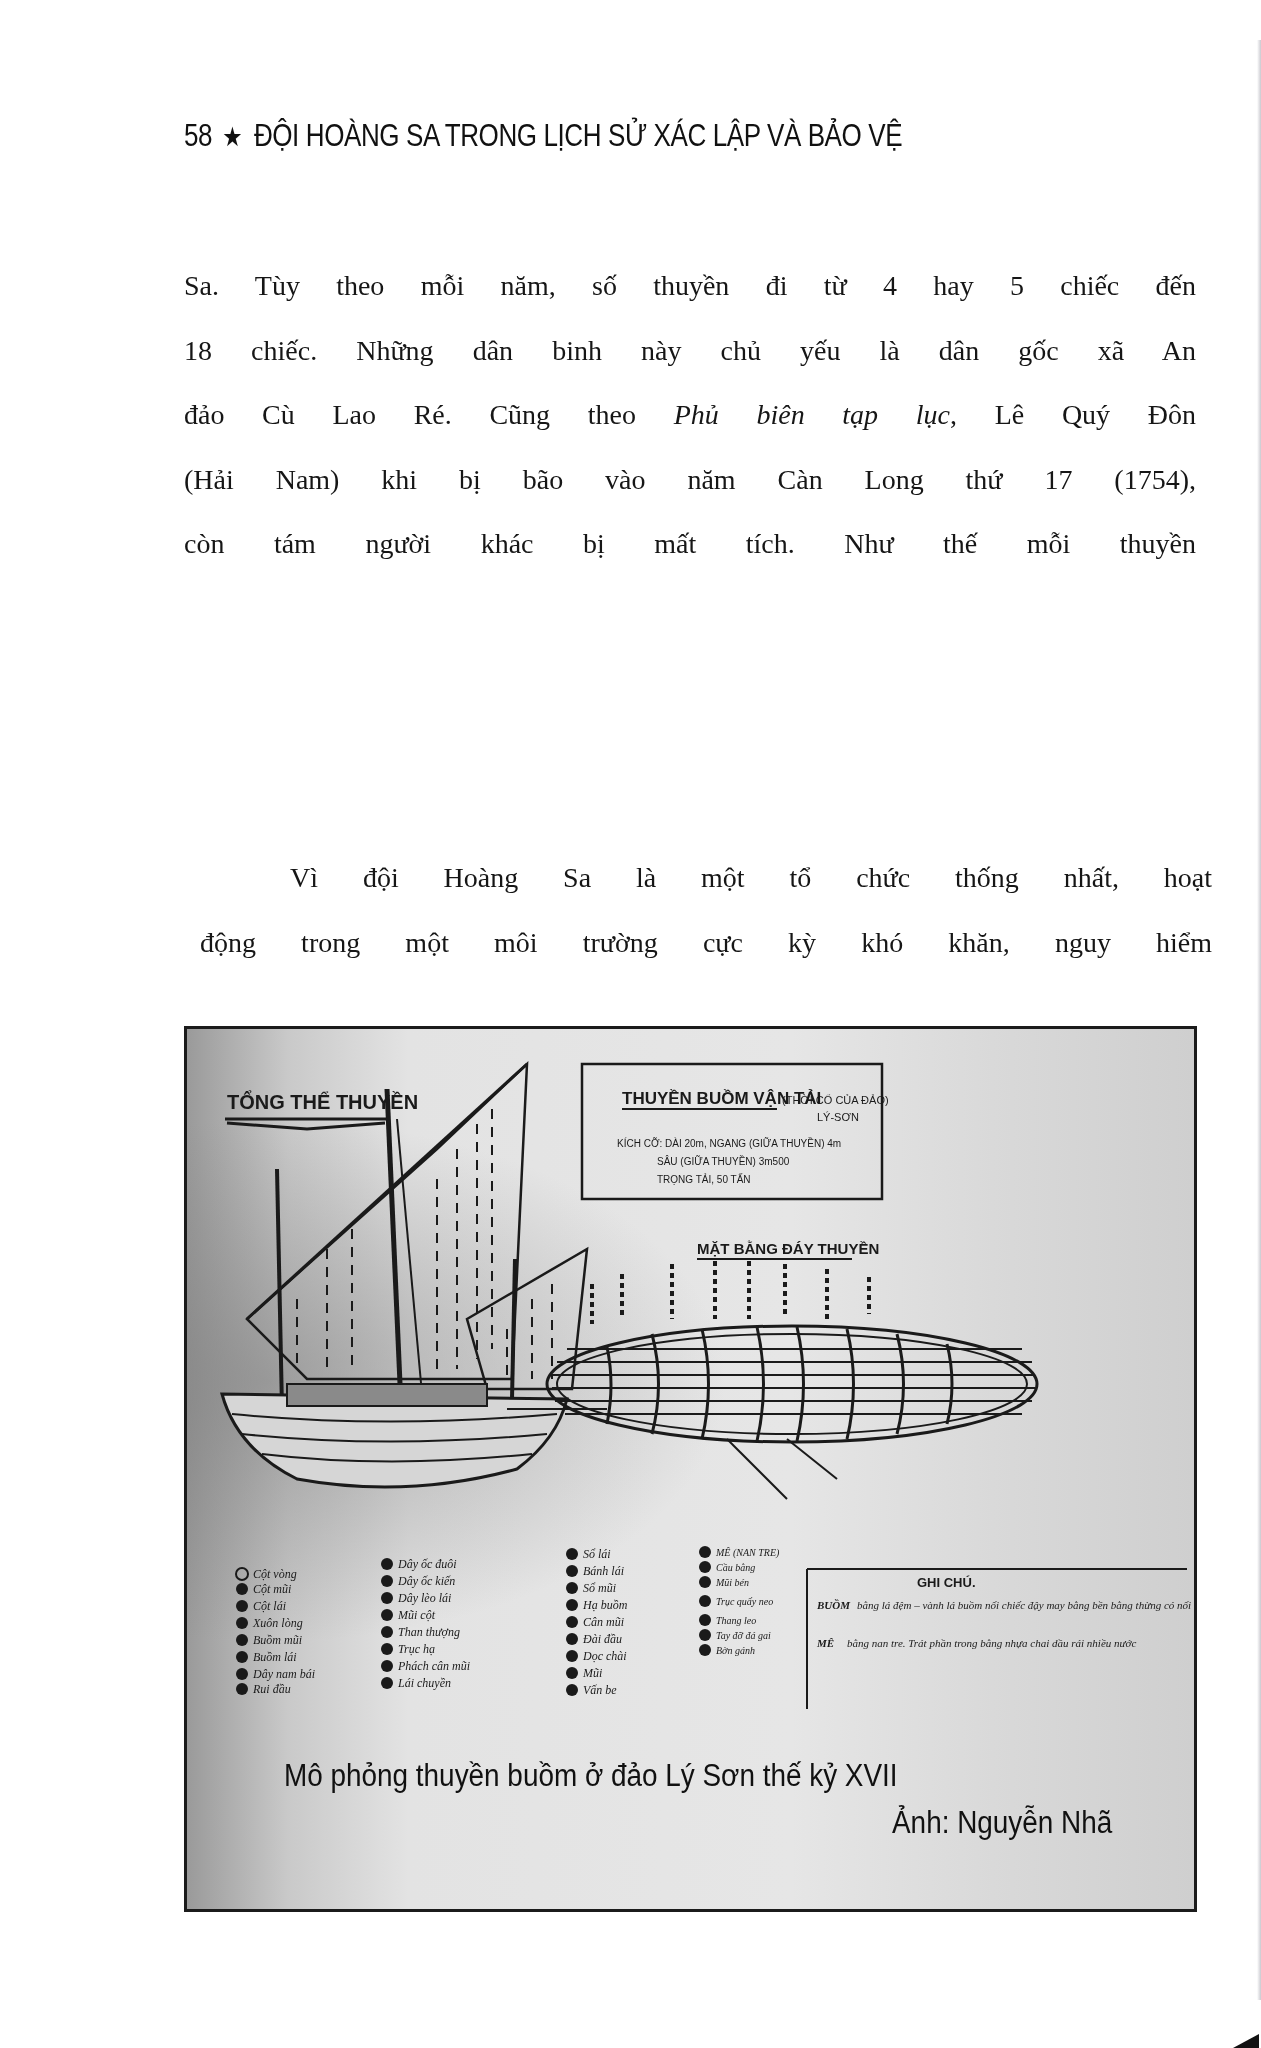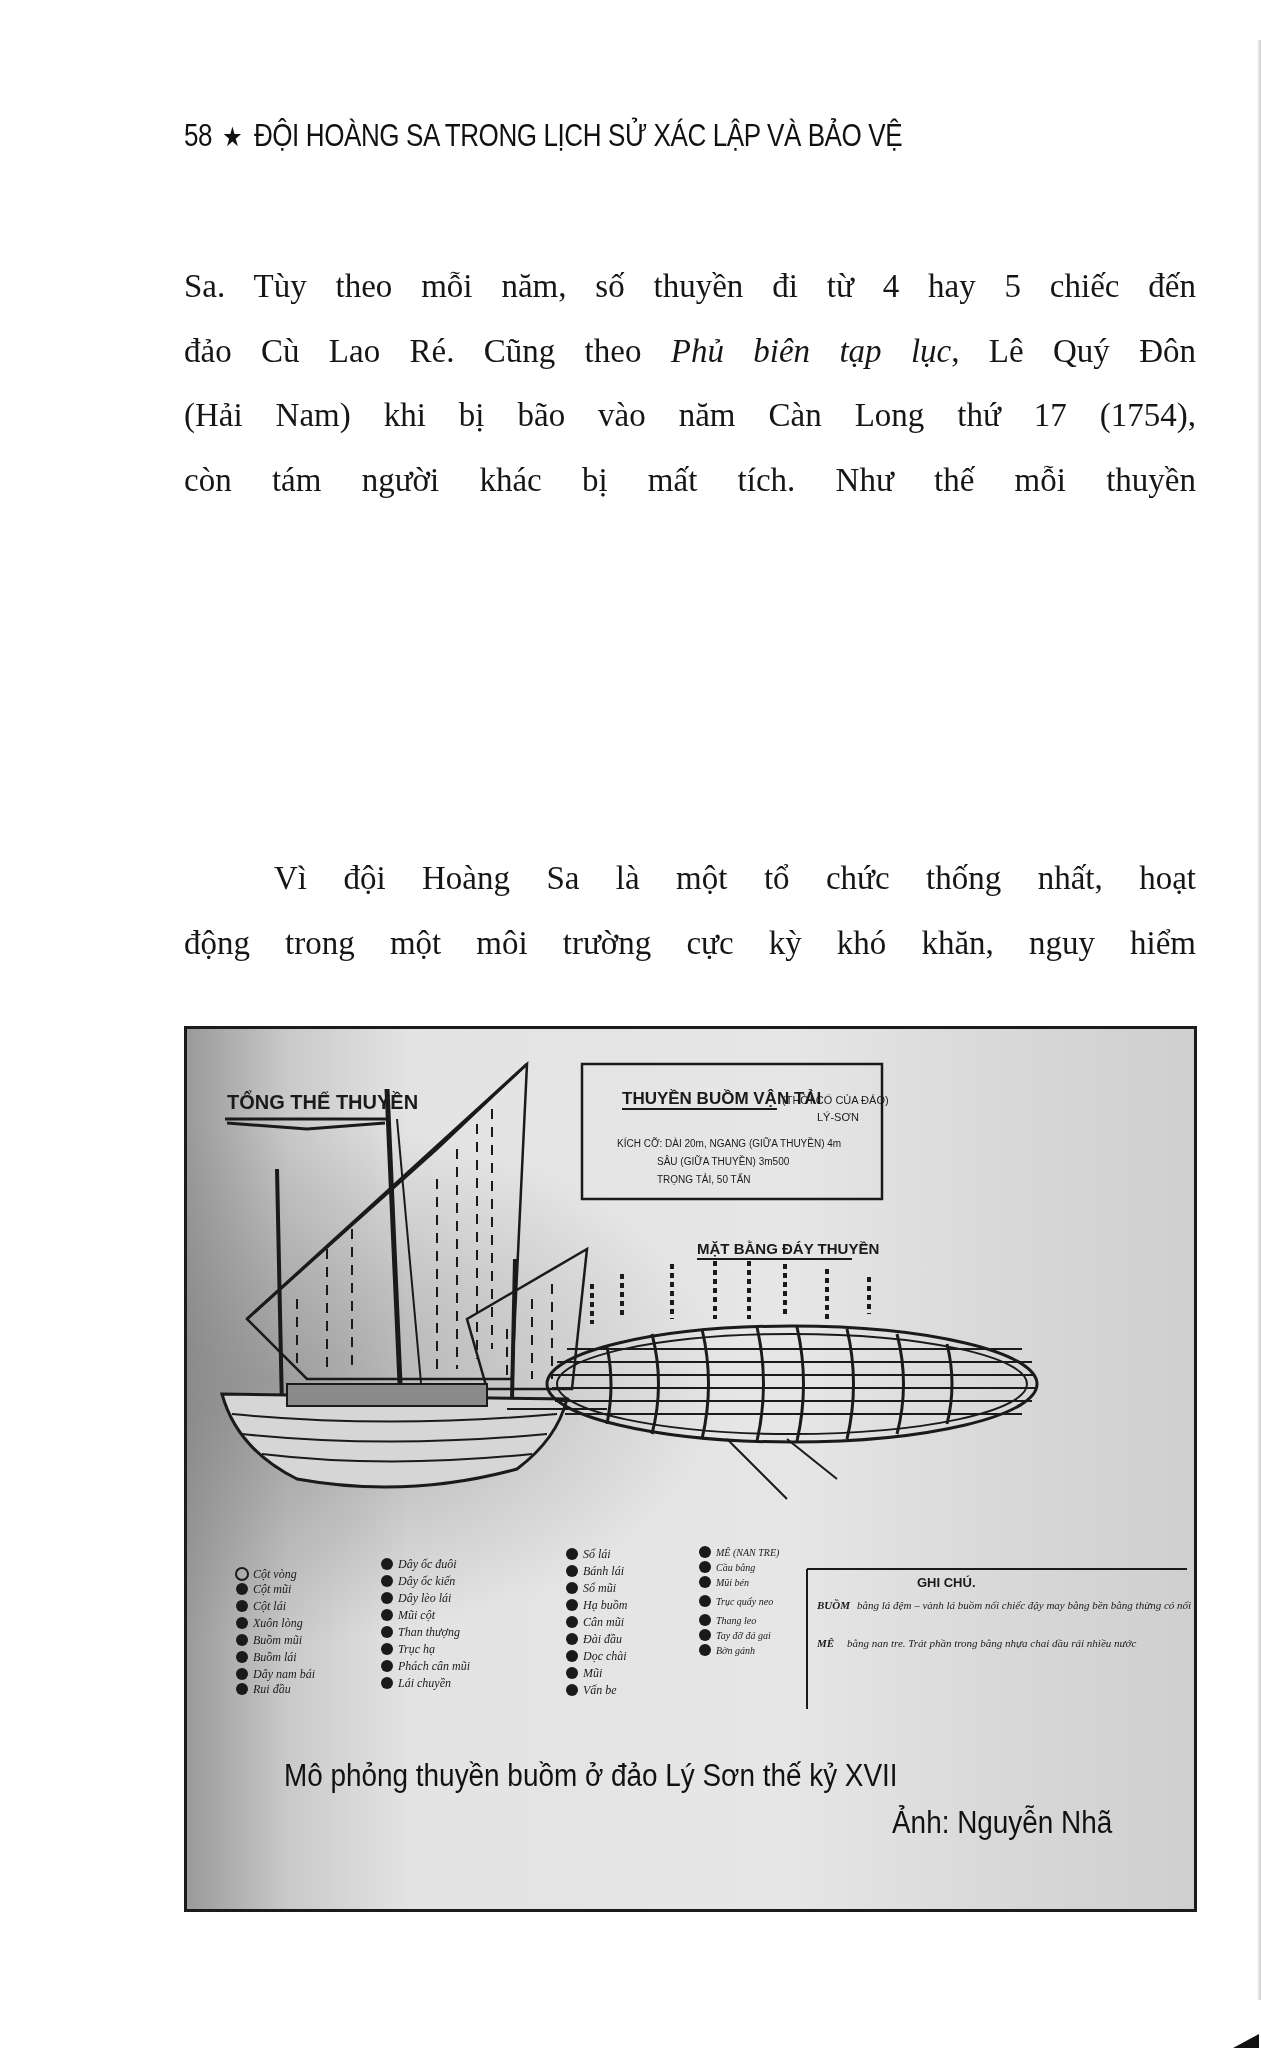--- a/index.html
+++ b/index.html
@@ -43,21 +43,21 @@
       color: #111;
     }
     .running-head .pnum { margin-right: 12px; }
     .running-head .star { margin-right: 14px; font-size: 27px; }
 
     .body-text {
       position: absolute;
       left: 184px;
       width: 1012px;
       font-family: "Liberation Serif", serif;
-      font-size: 33px;
+      font-size: 28px;
       line-height: 64.5px;
       color: #161616;
     }
     .para1 { top: 254px; text-align: justify; text-align-last: left; }
     .para2 { top: 846px; text-align: justify; text-align-last: justify; text-indent: 90px; }
     .body-text .line { display: block; text-align: justify; text-align-last: justify; white-space: nowrap; }
     .body-text .line.last { text-align-last: left; }
     .para2 .line:first-child { padding-left: 90px; }
     .para2 .line { text-indent: 0; }
     em { }
@@ -95,26 +95,27 @@
 
 <div class="page-edge-right"></div>
 <div class="corner-mark"></div>
 
 <div class="running-head">
   <span class="pnum">58</span><span class="star">★</span><span>ĐỘI HOÀNG SA TRONG LỊCH SỬ XÁC LẬP VÀ BẢO VỆ</span>
 </div>
 
 <div class="body-text para1">
   <span class="line">Sa. Tùy theo mỗi năm, số thuyền đi từ 4 hay 5 chiếc đến</span>
+  <span class="line">18 chiếc. Những dân binh này chủ yếu là dân gốc xã An</span>
   <span class="line"><span>đảo Cù Lao Ré. Cũng theo </span><em>Phủ biên tạp lục</em><span>, Lê Quý Đôn</span></span>
   <span class="line">(Hải Nam) khi bị bão vào năm Càn Long thứ 17 (1754),</span>
   <span class="line">còn tám người khác bị mất tích. Như thế mỗi thuyền</span>
 </div>
 
-<div class="body-text para2" style="text-indent:0;">
+<div class="body-text para2" style="text-indent:0;margin-left:16px;">
   <span class="line">Vì đội Hoàng Sa là một tổ chức thống nhất, hoạt</span>
   <span class="line">động trong một môi trường cực kỳ khó khăn, nguy hiểm</span>
 </div>
 
 <div class="figure">
   <svg width="1007" height="680" viewBox="0 0 1007 680" xmlns="http://www.w3.org/2000/svg">
     <g stroke="#1a1a1a" fill="none" stroke-width="3">
 
       <text x="40" y="80" font-family="Liberation Sans, sans-serif" font-size="20" font-weight="bold" fill="#1a1a1a" stroke="none">TỔNG THỂ THUYỀN</text>
       <line x1="38" y1="90" x2="200" y2="90"></line>

